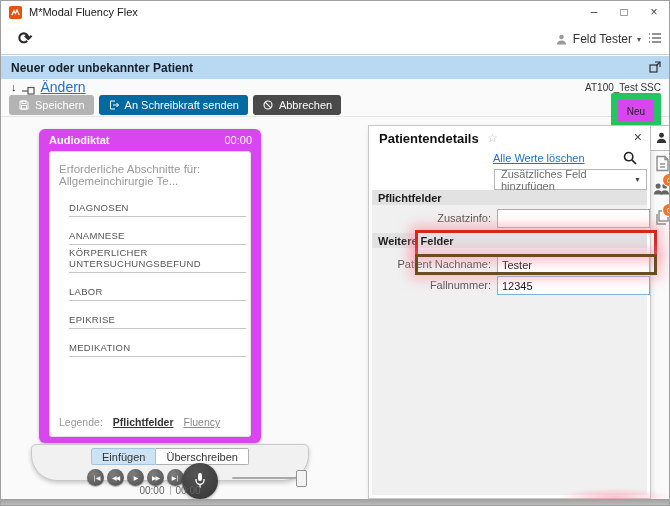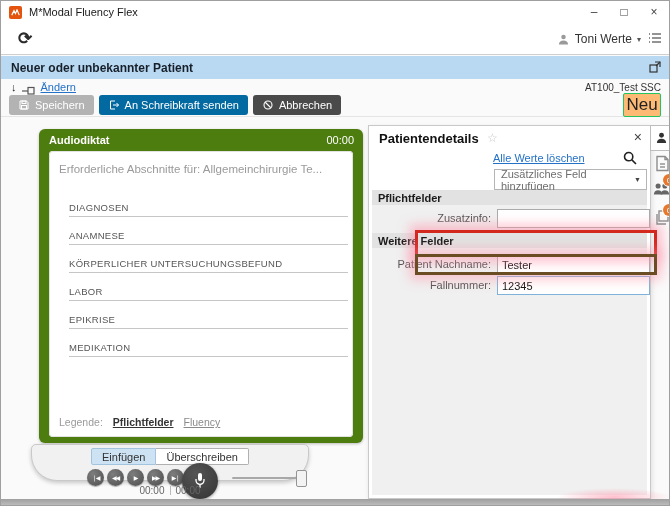--- a/index.html
+++ b/index.html
@@ -29,34 +29,34 @@
   .banner{left:0;top:55px;right:0;height:23px;background:#b9d9f2;display:flex;align-items:center;}
   .banner .txt{font-size:12px;font-weight:bold;color:#17202a;margin-left:10px;}
   .popout{position:absolute;right:6px;top:4px;width:15px;height:15px;}
   .popout svg{width:14px;height:14px;}
 
   
   .docrow{left:0;top:79px;right:0;height:14px;display:flex;align-items:center;background:transparent;}
   .collapse{font-size:11px;font-weight:bold;color:#222;margin-left:10px;}
   .doctitle{font-size:11px;font-weight:bold;color:#1a1a1a;margin-left:7px;letter-spacing:.1px;}
   .pinicon{margin-left:5px;width:13px;height:11px;}
-  .changelink{margin-left:6px;font-size:11px;color:#2472c8;text-decoration:underline;cursor:pointer;}
+  .changelink{margin-left:6px;font-size:14px;color:#2472c8;text-decoration:underline;cursor:pointer;}
   .profile{margin-left:auto;margin-right:8px;font-size:10px;color:#333;}
 
   
   .toolbar{left:0;top:93px;right:0;height:23px;display:flex;align-items:center;gap:5px;border-bottom:1px solid #e5e5e5;}
   .tbtn{height:20px;border-radius:3px;display:flex;align-items:center;gap:5px;padding:0 9px;font-size:11px;color:#fff;text-align:right;}
   .tbtn svg{width:12px;height:12px;}
   .tbtn.gray{background:#b3b3b3;margin-left:8px;}
   .tbtn.gray2{background:#0369a1;margin-left:0;}
   .tbtn.dark{background:#4a4a4a;}
-  .newbtn{position:absolute;right:8px;top:-1px;width:36px;height:22px;background:#fdba74;border:1px solid #22c55e;border-radius:2px;font-size:17px;color:#222;display:flex;align-items:center;justify-content:center;}
-
-  
-  .dictpanel{left:38px;top:128px;width:324px;height:314px;background:#4d7c0f;border-radius:6px;box-shadow:0 1px 3px rgba(0,0,0,.25);}
+  .newbtn{position:absolute;right:8px;top:-1px;width:36px;height:22px;background:#d946ef;border:7px solid #22c55e;border-radius:2px;font-size:10px;color:#222;display:flex;align-items:center;justify-content:center;}
+
+  
+  .dictpanel{left:38px;top:128px;width:222px;height:314px;background:#d946ef;border-radius:6px;box-shadow:0 1px 3px rgba(0,0,0,.25);}
   .dicthead{position:absolute;left:0;top:0;right:0;height:22px;display:flex;align-items:center;color:#fff;font-size:11px;font-weight:bold;}
   .dicthead .t{margin-left:10px;}
   .dicthead .timer{margin-left:auto;margin-right:9px;font-weight:normal;}
   .dictcard{position:absolute;left:10px;right:10px;top:22px;bottom:6px;background:#fff;border-radius:4px;box-shadow:inset 0 0 0 1px #e2e2e2;}
   .secheading{position:absolute;left:10px;top:12px;right:6px;font-size:11.5px;color:#9a9a9a;}
   .seclist{position:absolute;left:20px;right:5px;top:38px;}
   .secitem{height:24px;display:flex;align-items:flex-end;border-bottom:1px solid #c6c6c6;font-size:9.5px;color:#555;letter-spacing:.3px;padding-bottom:3px;}
   .legend{position:absolute;left:10px;bottom:9px;font-size:10.5px;color:#9a9a9a;display:flex;gap:10px;align-items:baseline;}
   .legend .req{color:#333;font-weight:bold;text-decoration:underline;}
   .legend .opt{color:#8a8a8a;text-decoration:underline;}
@@ -126,21 +126,21 @@
     </span>
   </div>
 
   <div class="abs topbar">
     <span class="abs syncbtn">⟳</span>
     <span class="abs usermenu">
       <svg viewBox="0 0 24 24">
           <circle cx="12" cy="7.5" r="4.2" fill="#9a9a9a"></circle>
           <path d="M3.5 21c0-4.6 3.8-7.2 8.5-7.2s8.5 2.6 8.5 7.2z" fill="#9a9a9a"></path>
         </svg>
-      <span>Toni Werte</span>
+      <span>Feld Tester</span>
       <span class="caret">▾</span>
     </span>
     <span class="abs listbtn">
       <svg viewBox="0 0 16 16" stroke="#666" stroke-width="1.4">
           <line x1="5" y1="4" x2="14" y2="4"></line>
           <line x1="5" y1="8" x2="14" y2="8"></line>
           <line x1="5" y1="12" x2="14" y2="12"></line>
           <line x1="2" y1="4" x2="3" y2="4"></line>
           <line x1="2" y1="8" x2="3" y2="8"></line>
           <line x1="2" y1="12" x2="3" y2="12"></line>

